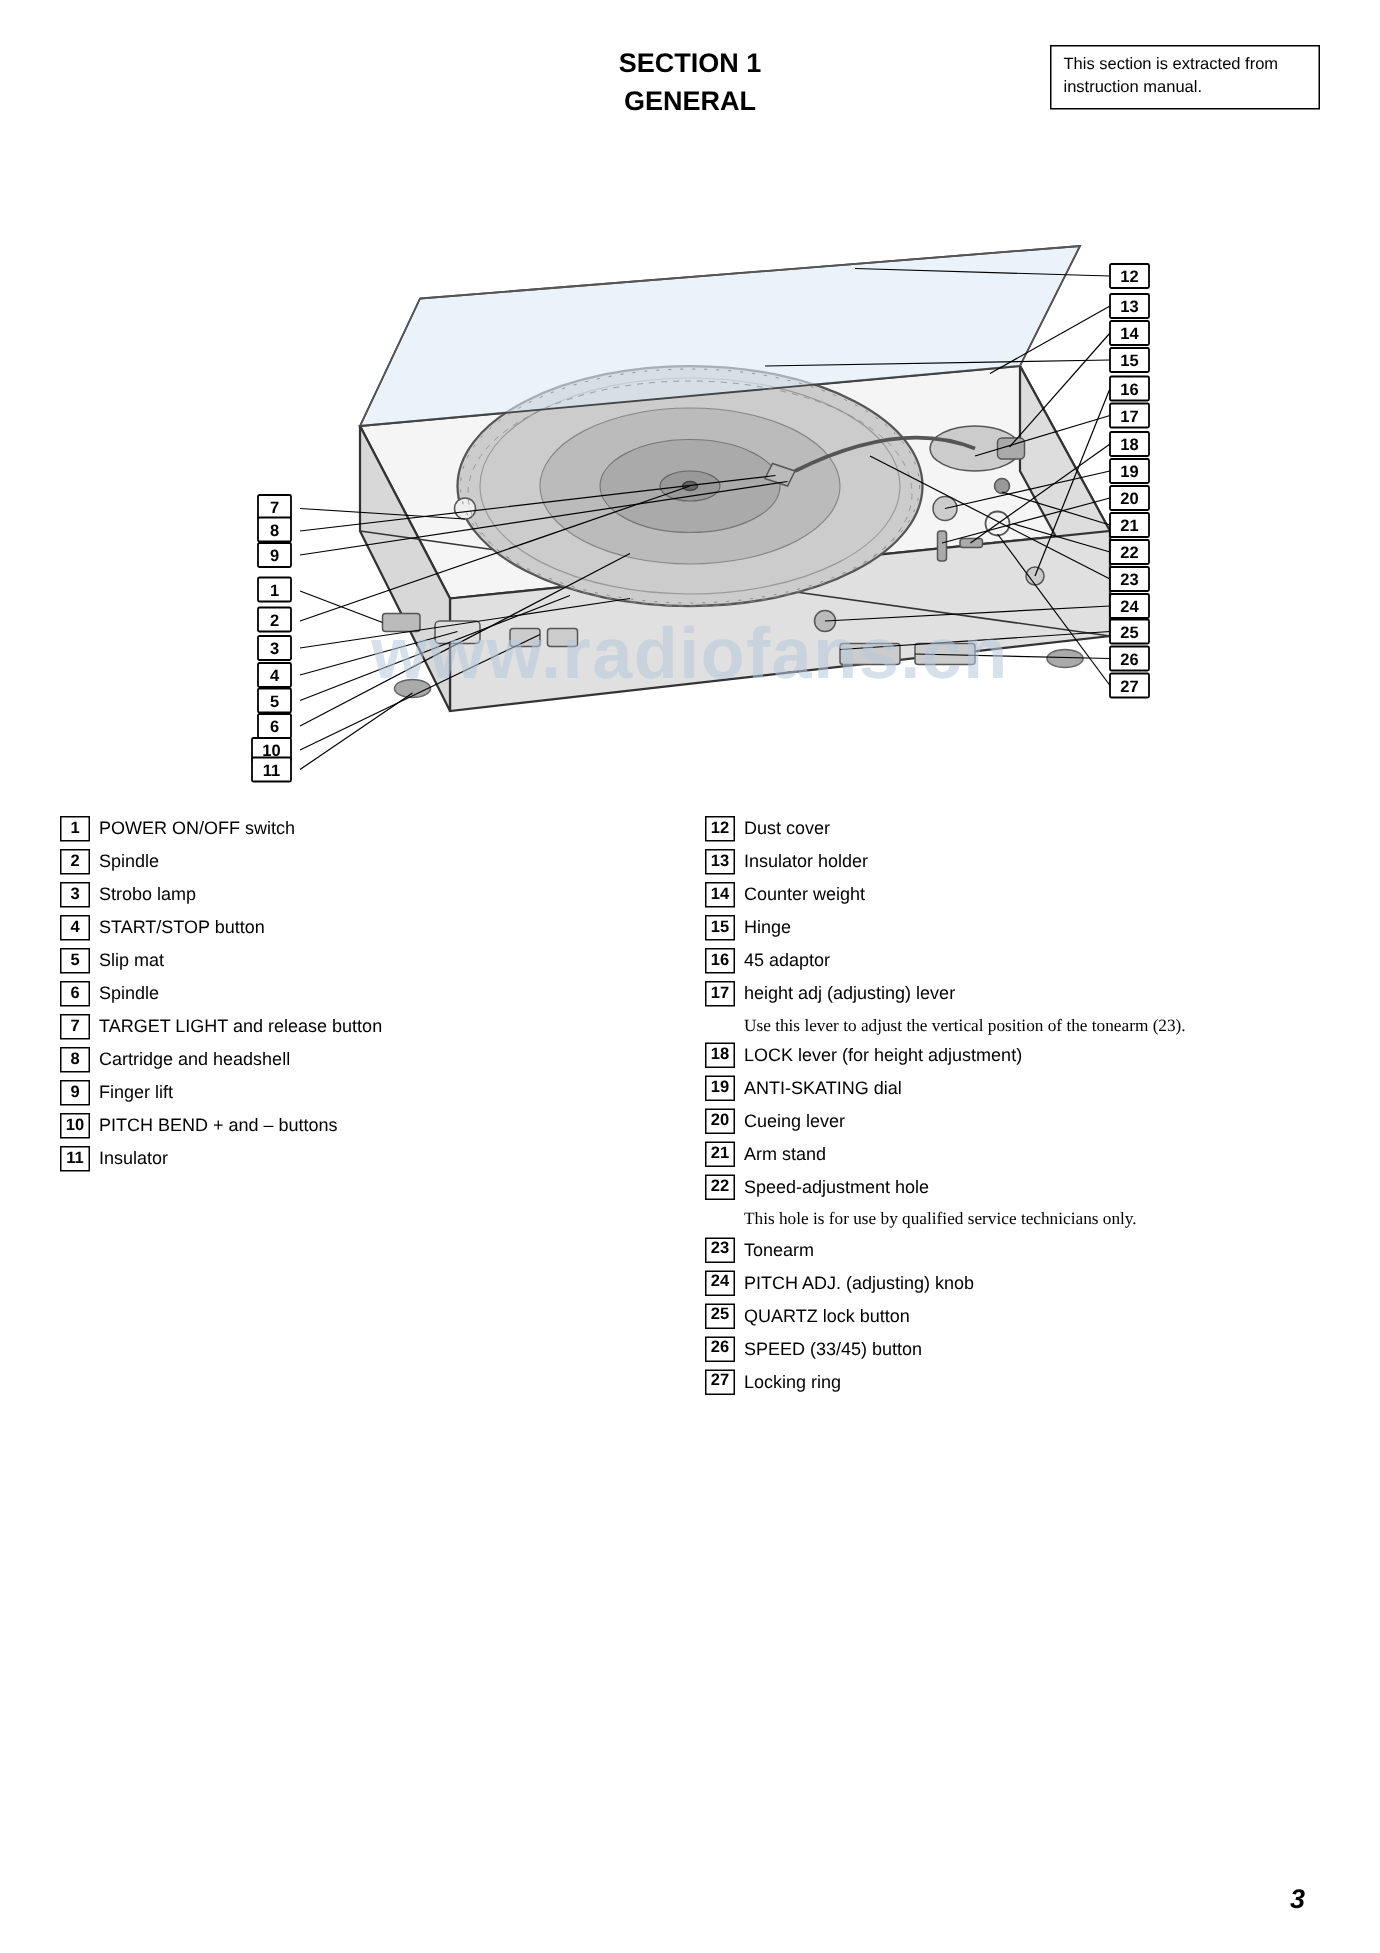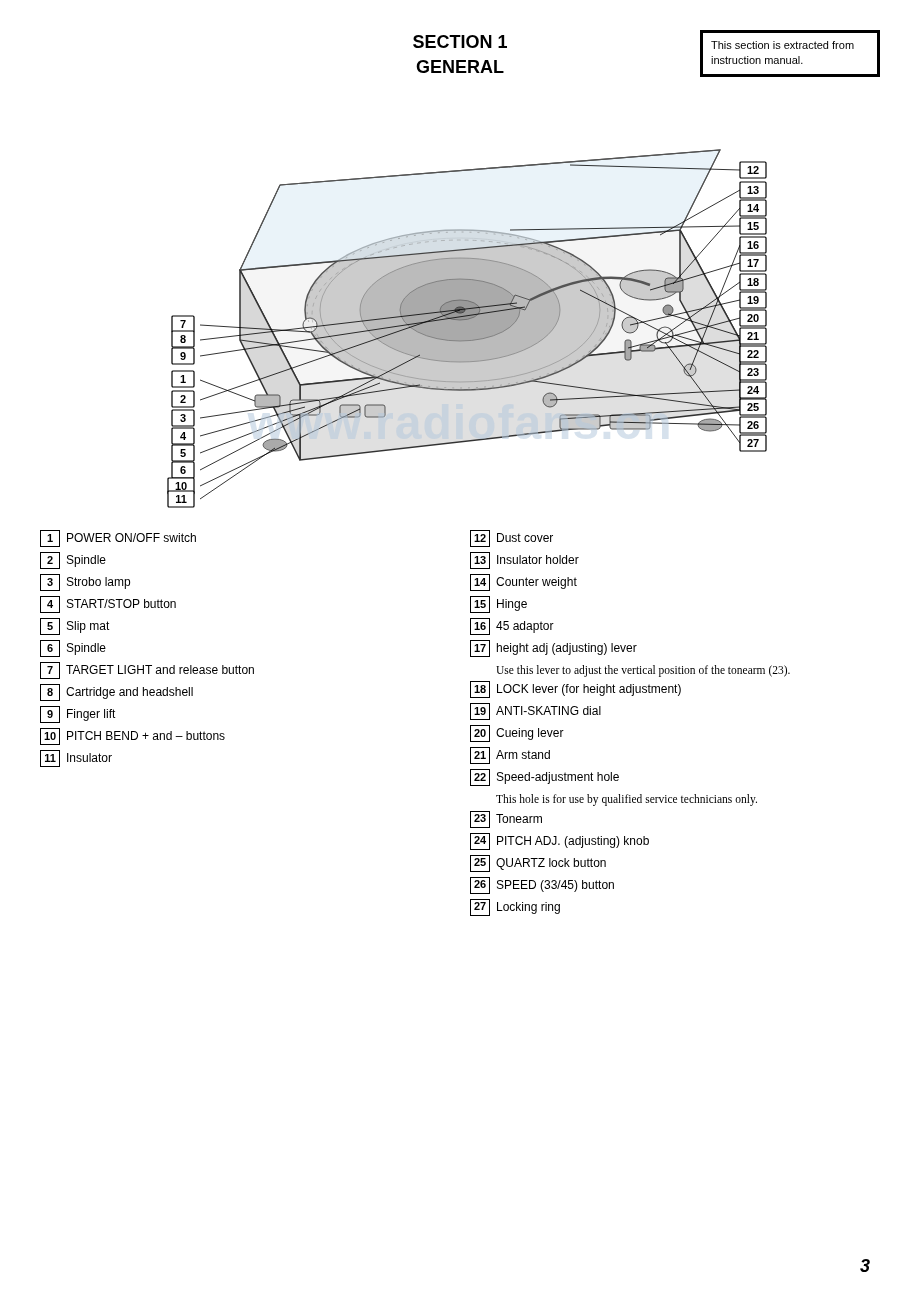--- a/index.html
+++ b/index.html
@@ -16,34 +16,34 @@
       width: 920px;
       min-height: 1302px;
       padding: 30px 40px;
       position: relative;
     }
     
     .header {
       display: flex;
       justify-content: center;
       align-items: flex-start;
-      margin-bottom: 10px;
+      margin-bottom: 24px;
       position: relative;
     }
     .header-title {
       text-align: center;
       font-weight: bold;
       font-size: 18px;
       line-height: 1.4;
     }
     .header-note {
       position: absolute;
       right: 0;
       top: 0;
-      border: 3px solid #000000;
+      border: 1px solid #000000;
       padding: 5px 8px;
       font-size: 11px;
       max-width: 180px;
       line-height: 1.4;
     }
     
     .diagram-area {
       width: 100%;
       height: 420px;
       position: relative;

